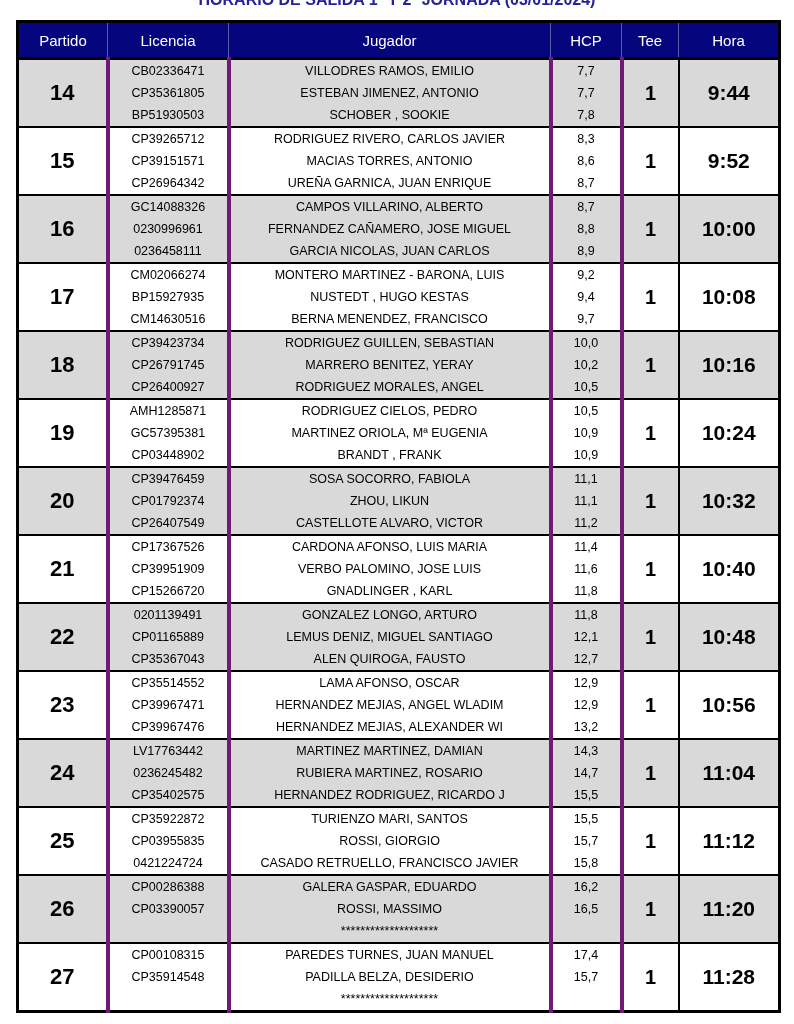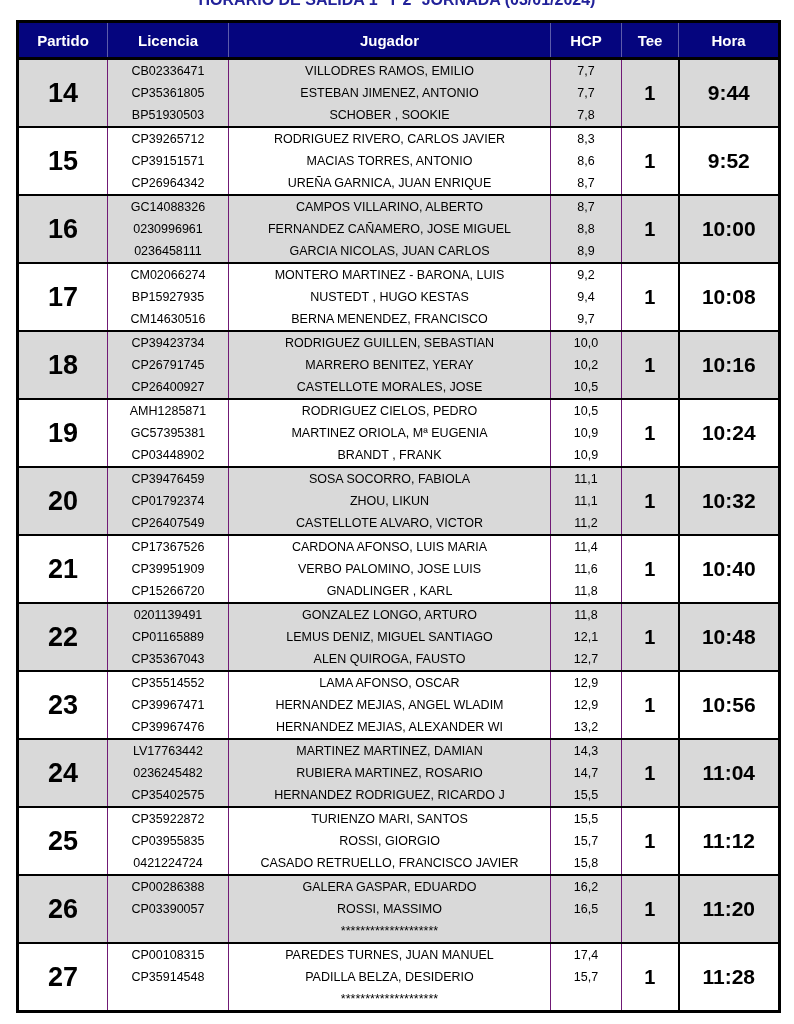--- a/index.html
+++ b/index.html
@@ -17,33 +17,33 @@
     border:3px solid #000;
   }
   col.w-partido { width:90px; }
   col.w-lic     { width:121px; }
   col.w-jug     { width:322px; }
   col.w-hcp     { width:71px; }
   col.w-tee     { width:57px; }
   col.w-hora    { width:101px; }
 
   thead th {
-    background:#05057e; color:#ffffff; font-size:15px; font-weight:bold;
+    background:#05057e; color:#ffffff; font-size:15px; font-weight:normal;
     height:34px; border-bottom:3px solid #000; padding:0; text-align:center;
   }
   thead th + th { border-left:1px solid rgba(255,255,255,0.35); }
 
   tbody tr { height:66px; border-top:2px solid #000; background:#ffffff; }
   tbody tr.alt { background:#d9d9d9; }
 
   td { padding:0; vertical-align:middle; }
-  td.c-lic, td.c-jug, td.c-hcp, td.c-tee { border-left:1px solid #701a75; }
+  td.c-lic, td.c-jug, td.c-hcp, td.c-tee { border-left:4px solid #701a75; }
   td.c-hora { border-left:2px solid #000; }
 
-  .c-partido { text-align:center; font-size:27px; font-weight:bold; color:#000; }
+  .c-partido { text-align:center; font-size:22px; font-weight:bold; color:#000; }
   .c-tee     { text-align:center; font-size:20px; font-weight:bold; color:#000; }
   .c-hora    { text-align:center; font-size:21px; font-weight:bold; color:#000; }
 
   .line {
     height:22px; line-height:22px; text-align:center; color:#000;
     font-size:12.5px; white-space:nowrap; overflow:hidden;
   }
 </style>
 </head>
 <body>
@@ -154,21 +154,21 @@
         <tr class="alt">
     <td class="c-partido">18</td>
     <td class="c-lic">
       <div class="line">CP39423734</div>
       <div class="line">CP26791745</div>
       <div class="line">CP26400927</div>
     </td>
     <td class="c-jug">
       <div class="line">RODRIGUEZ GUILLEN, SEBASTIAN</div>
       <div class="line">MARRERO BENITEZ, YERAY</div>
-      <div class="line">CASTELLOTE MORALES, JOSE</div>
+      <div class="line">RODRIGUEZ MORALES, ANGEL</div>
     </td>
     <td class="c-hcp">
       <div class="line">10,0</div>
       <div class="line">10,2</div>
       <div class="line">10,5</div>
     </td>
     <td class="c-tee">1</td>
     <td class="c-hora">10:16</td>
   </tr>
         <tr>

